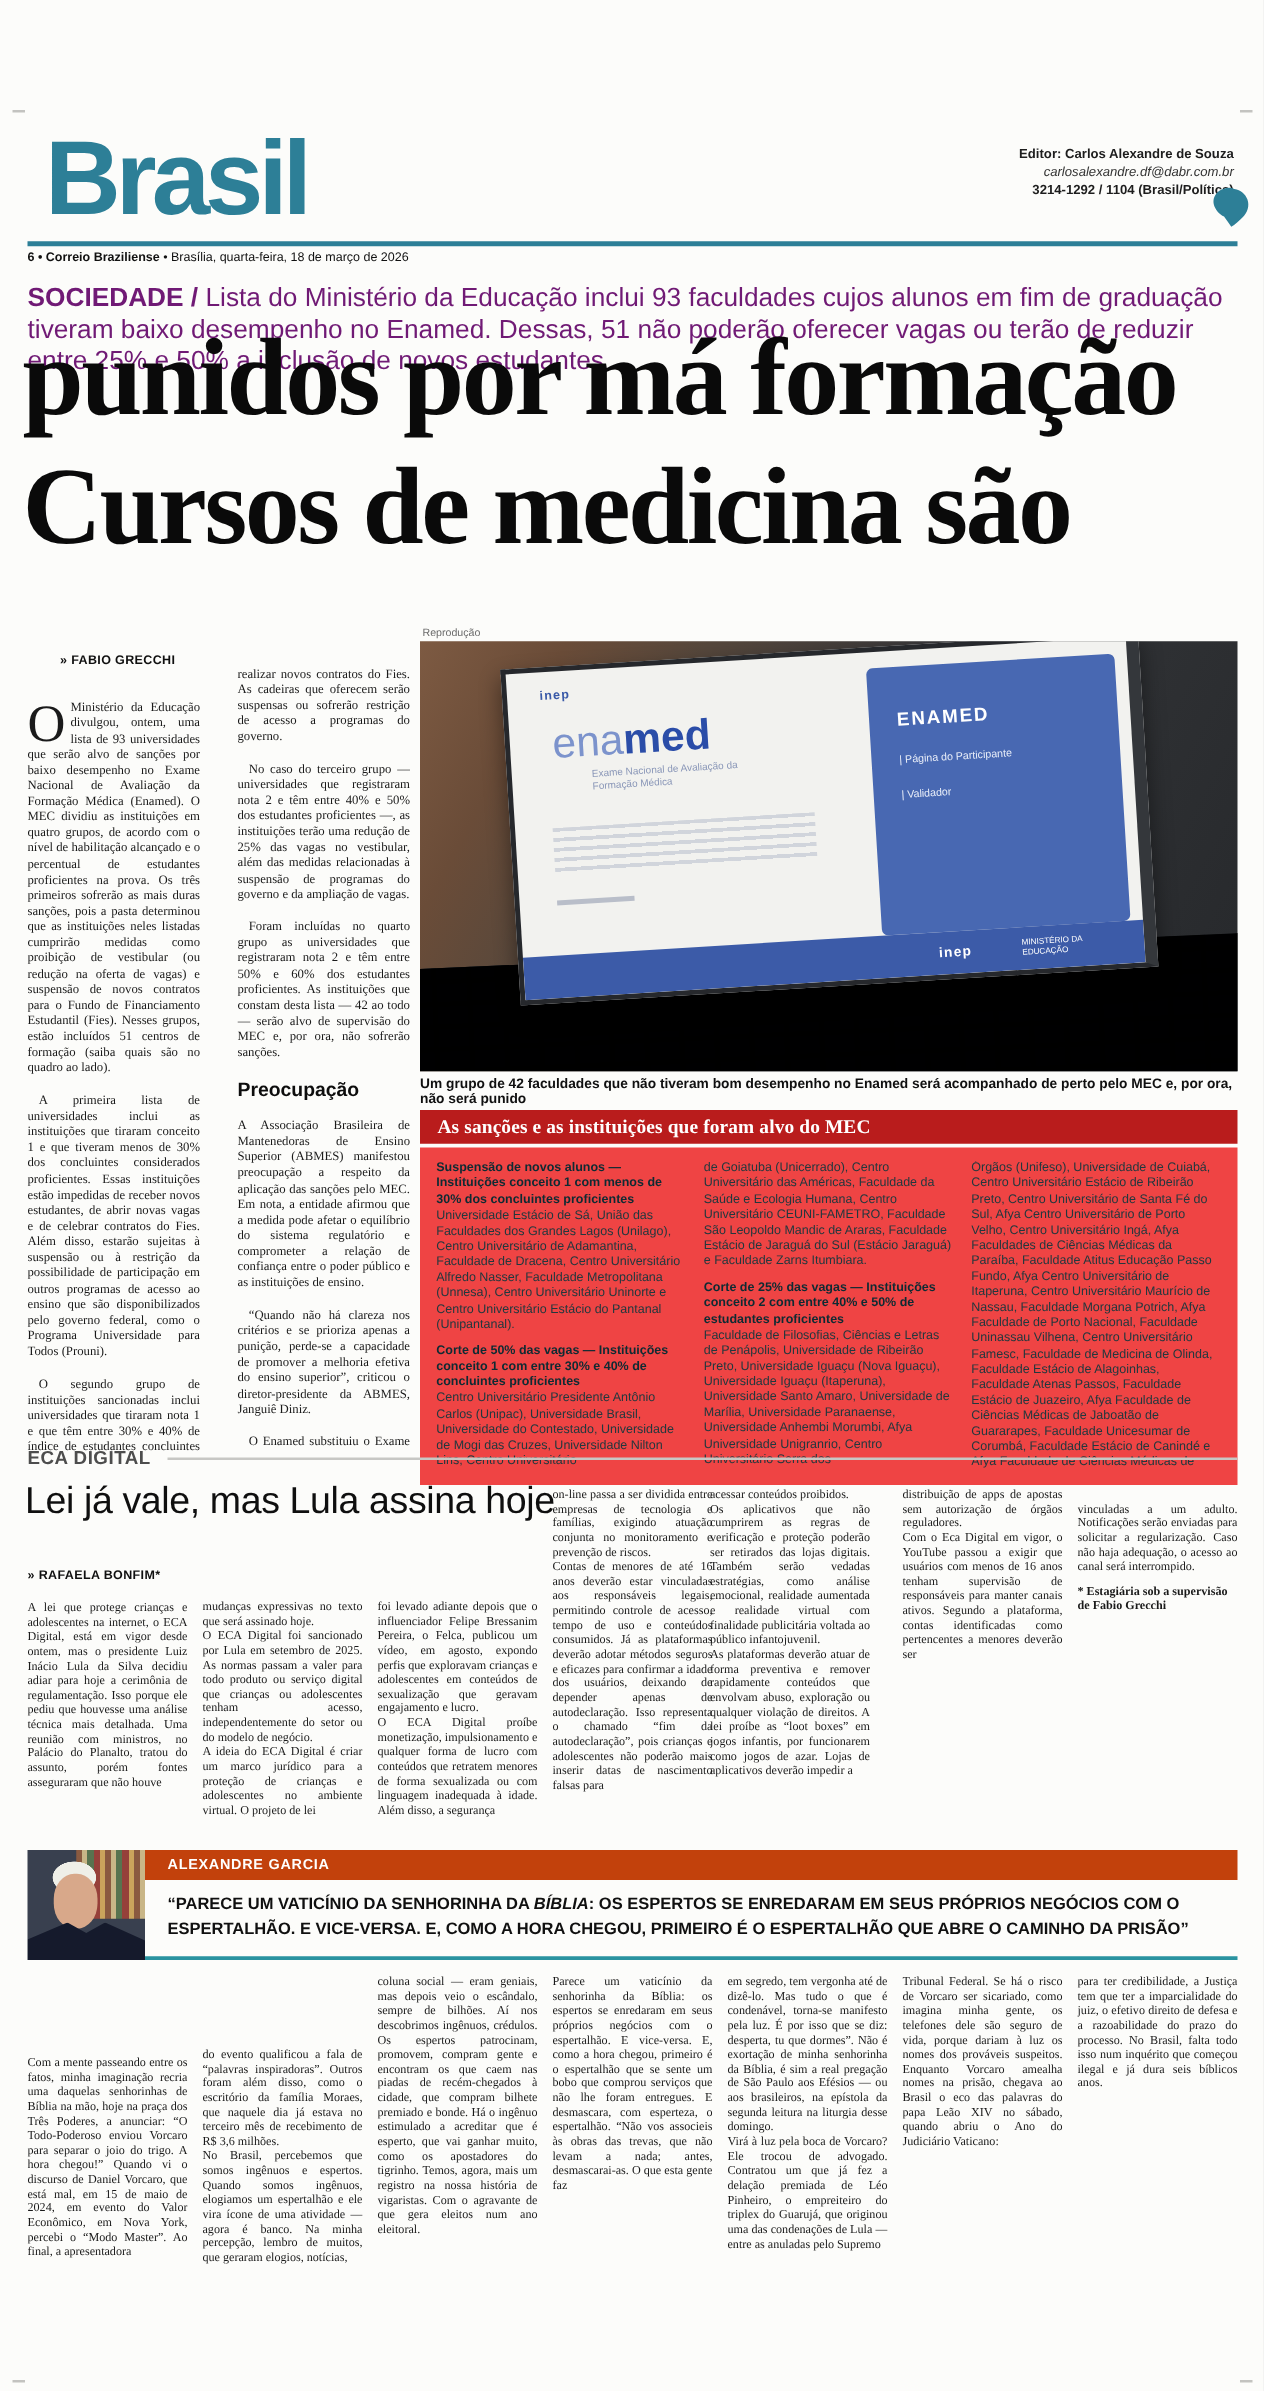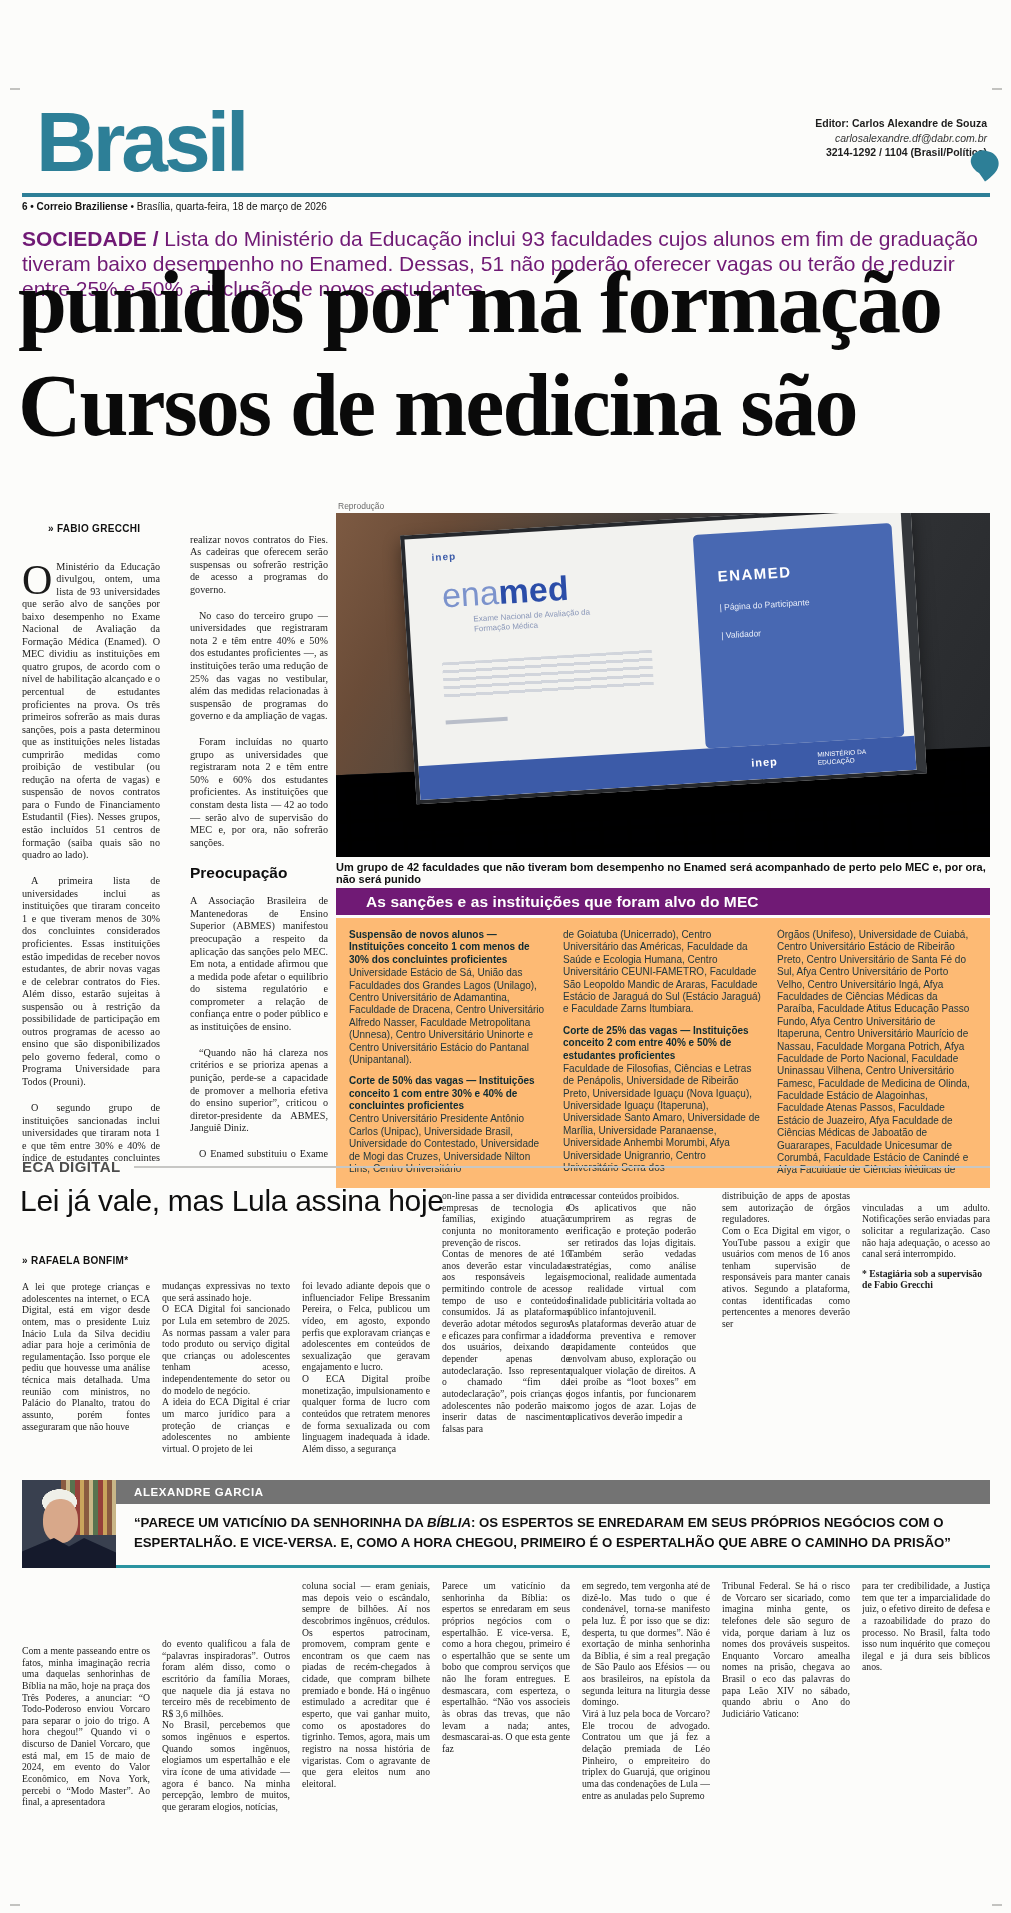--- a/index.html
+++ b/index.html
@@ -56,43 +56,43 @@
             border-radius:5px;padding:34px 0 0 22px;box-sizing:border-box;}
   .sc-right .pt{font-size:15px;color:#fff;letter-spacing:1.5px;font-weight:600;}
   .sc-right .pl{font-size:8.5px;color:#e8edf8;margin-top:18px;}
   .sc-foot{position:absolute;bottom:0;left:0;right:0;height:13%;background:#3c5ba8;
            display:flex;align-items:center;justify-content:flex-end;gap:40px;padding-right:40px;color:#fff;}
   .sc-foot .fl{font-weight:800;font-size:11px;letter-spacing:1px;}
   .sc-foot .ft{font-size:6.5px;line-height:1.25;width:58px;}
   .caption{left:336px;top:861px;width:654px;font-size:11px;font-weight:700;color:#101010;}
   
   .infobox{left:336px;top:888px;width:654px;height:300px;}
-  .ib-bar{height:27px;background:#701a75;color:#fff;font-weight:800;font-size:15.5px;
-          line-height:27px;padding-left:30px;letter-spacing:.1px;}
-  .ib-body{position:absolute;top:30px;bottom:0;left:0;right:0;background:#fdba74;
+  .ib-bar{height:27px;background:#b91c1c;color:#fff;font-weight:800;font-size:15.5px;
+          line-height:27px;padding-left:14px;letter-spacing:.1px;font-family:Liberation Serif, serif;}
+  .ib-body{position:absolute;top:30px;bottom:0;left:0;right:0;background:#ef4444;
            display:flex;gap:14px;padding:11px 13px;box-sizing:border-box;}
   .ibcol{flex:1;font-size:10px;line-height:1.24;color:#22383e;overflow:hidden;}
   .ibhead{margin:0 0 1px;font-weight:800;color:#0d2b33;}
   .ibtext{margin:0 0 9px;}
   
   .seclabel{left:22px;top:1158px;font-size:15px;font-weight:800;color:#4d4d4d;letter-spacing:.4px;}
   .secrule{left:134px;top:1166px;width:856px;height:2px;background:#c7c7c4;}
   .eca-head{left:20px;top:1184px;font-size:30px;font-weight:500;letter-spacing:-.3px;color:#0f0f0f;}
   .lowcol{font-size:9.7px;line-height:1.2;}
   .eca-note{font-weight:700;margin-top:8px;white-space:pre-line;}
   
   .gphoto{left:22px;top:1480px;width:94px;height:88px;background:#39404f;overflow:hidden;}
   .gbooks{position:absolute;right:0;top:0;width:58%;height:62%;
           background:repeating-linear-gradient(90deg,#8a5a40 0 5px,#c9b687 5px 9px,#58734f 9px 14px,#96403a 14px 19px,#caa45c 19px 23px);}
   .ghair{position:absolute;left:14%;top:4%;width:52%;height:42%;border-radius:50%;
          background:radial-gradient(closest-side,#efefe8 70%,transparent 72%);}
   .gface{position:absolute;left:22%;top:22%;width:38%;height:50%;background:#d8a88a;border-radius:46%;}
   .gsuit{position:absolute;bottom:0;width:100%;height:34%;background:#151a2c;
          clip-path:polygon(0 45%,34% 0,50% 28%,66% 0,100% 48%,100% 100%,0 100%);}
-  .gbar{left:116px;top:1480px;width:874px;height:24px;background:#737373;color:#fff;
+  .gbar{left:116px;top:1480px;width:874px;height:24px;background:#c2410c;color:#fff;
         font-size:11.5px;font-weight:800;letter-spacing:.6px;line-height:24px;padding-left:18px;box-sizing:border-box;}
   .gquote{left:134px;top:1513px;width:850px;font-size:13.2px;font-weight:800;line-height:1.55;color:#101010;}
   .gquote i{font-style:italic;}
   .gline{left:116px;top:1565px;width:874px;height:3px;background:#2a93a0;}
   
   .bib-head{left:22px;top:1572px;font-family:"Liberation Serif",serif;font-weight:700;
             font-size:31px;color:#0c0c0c;}
   .bib-head i{font-style:italic;}
 </style>
 </head>

